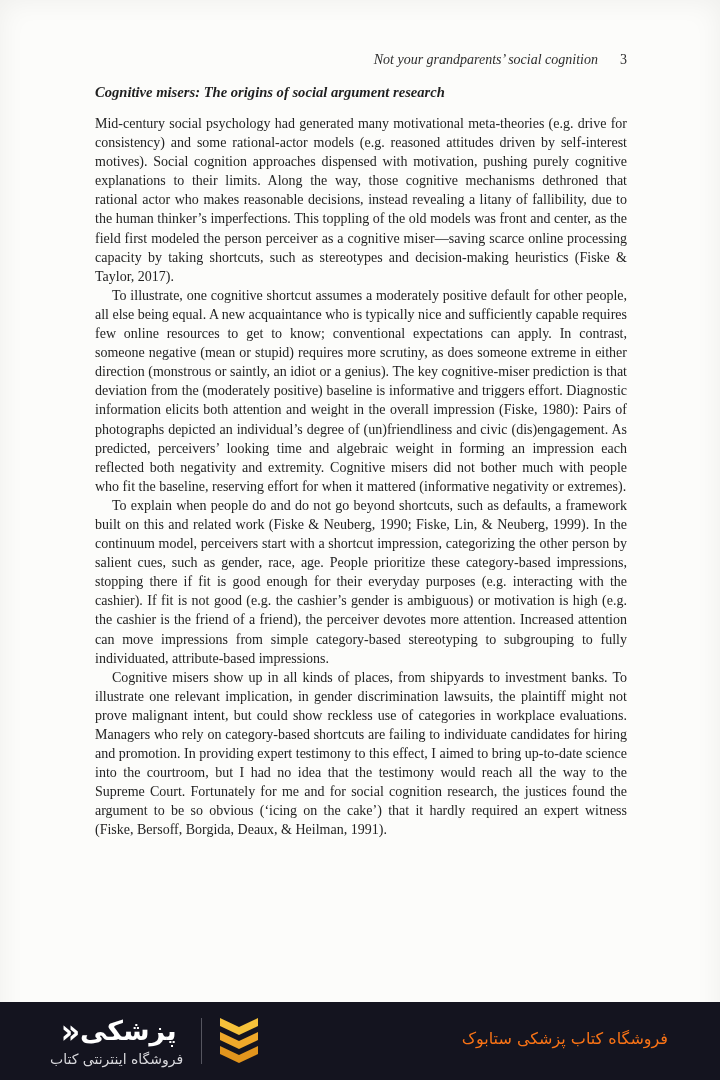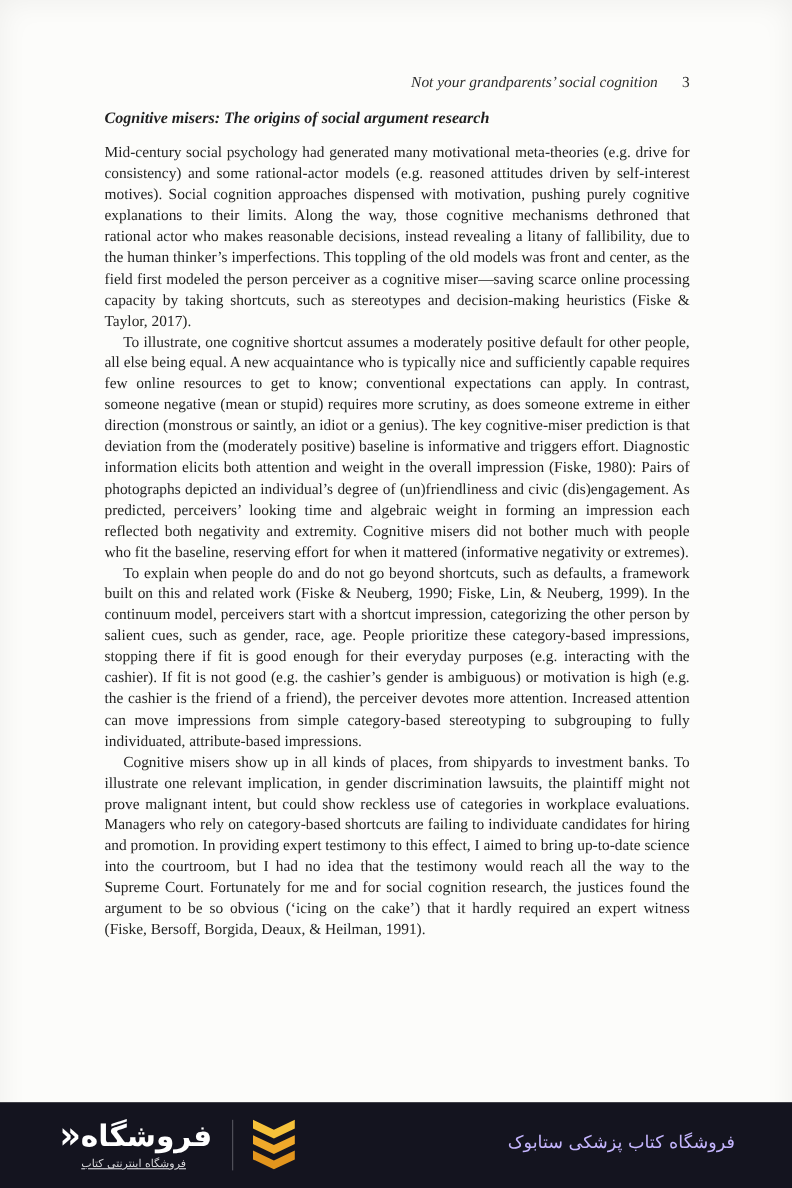--- a/index.html
+++ b/index.html
@@ -8,21 +8,21 @@
     width:720px;height:1080px;
     margin:0 auto;
     background:#fcfcfa;
     overflow:hidden;
     box-shadow:inset 0 0 28px rgba(0,0,0,0.06);
     font-family:"Liberation Serif", serif;
     color:#242424;
   }
   .content{
     position:absolute;
-    top:68px;left:95px;right:93px;
+    top:52px;left:95px;right:93px;
   }
   .running-head{
     text-align:right;
     font-style:italic;
     font-size:14px;
     color:#2c2c2c;
     margin:0 0 16px 0;
   }
   .running-head .pagenum{
     font-style:normal;
@@ -62,34 +62,34 @@
     color:#ffffff;
   }
   .logo-fa{
     font-size:27px; font-weight:bold; color:#ffffff; line-height:1;
   }
   .guillemet{
     font-size:30px; font-weight:bold; color:#ffffff; line-height:1;
     margin-left:4px; transform:scaleY(1.15);
   }
   .logo-tagline{
-    font-size:10px; color:#d8d8dc; margin-top:5px; direction:rtl;text-decoration:underline;
+    font-size:14px; color:#d8d8dc; margin-top:5px; direction:rtl;
   }
   .v-divider{
     width:1px;height:46px;background:#55555f;
     margin:0 16px 0 18px;
   }
   .emblem{ display:block; }
   .right-block{
     margin-left:auto;
     display:flex; flex-direction:column; align-items:flex-end;
   }
   .store-fa{
     direction:rtl;
-    color:#c4b5fd;
+    color:#f97316;
     font-size:16px;
     margin-bottom:6px;
   }
   .website{
     font-size:20px;
     font-weight:bold;
     letter-spacing:6.5px;
     color:#ffffff;
     line-height:1;
     white-space:nowrap;
@@ -113,21 +113,21 @@
       <p class="indent">To explain when people do and do not go beyond shortcuts, such as defaults, a framework built on this and related work (Fiske &amp; Neuberg, 1990; Fiske, Lin, &amp; Neuberg, 1999). In the continuum model, perceivers start with a shortcut impression, categorizing the other person by salient cues, such as gender, race, age. People prioritize these category-based impressions, stopping there if fit is good enough for their everyday purposes (e.g. interacting with the cashier). If fit is not good (e.g. the cashier’s gender is ambiguous) or motivation is high (e.g. the cashier is the friend of a friend), the perceiver devotes more attention. Increased attention can move impressions from simple category-based stereotyping to subgrouping to fully individuated, attribute-based impressions.</p>
       <p class="indent">Cognitive misers show up in all kinds of places, from shipyards to investment banks. To illustrate one relevant implication, in gender discrimination lawsuits, the plaintiff might not prove malignant intent, but could show reckless use of categories in workplace evaluations. Managers who rely on category-based shortcuts are failing to individuate candidates for hiring and promotion. In providing expert testimony to this effect, I aimed to bring up-to-date science into the courtroom, but I had no idea that the testimony would reach all the way to the Supreme Court. Fortunately for me and for social cognition research, the justices found the argument to be so obvious (‘icing on the cake’) that it hardly required an expert witness (Fiske, Bersoff, Borgida, Deaux, &amp; Heilman, 1991).</p>
     </div>
 
   </div>
 
   <footer class="band">
 
     <div class="logo-block">
       <div class="logo-row">
-        <span class="logo-fa">فروشگاه</span>
+        <span class="logo-fa">پزشکی</span>
         <span class="guillemet">«</span>
       </div>
       <div class="logo-tagline">فروشگاه اینترنتی کتاب</div>
     </div>
 
     <div class="v-divider"></div>
 
     <svg class="emblem" width="42" height="48" viewBox="0 0 42 48">
       <path d="M2 1 L21 10 L40 1 L40 9 L21 18 L2 9 Z" fill="#f6c23a"></path>
       <path d="M2 15 L21 24 L40 15 L40 23 L21 32 L2 23 Z" fill="#f0a92a"></path>

